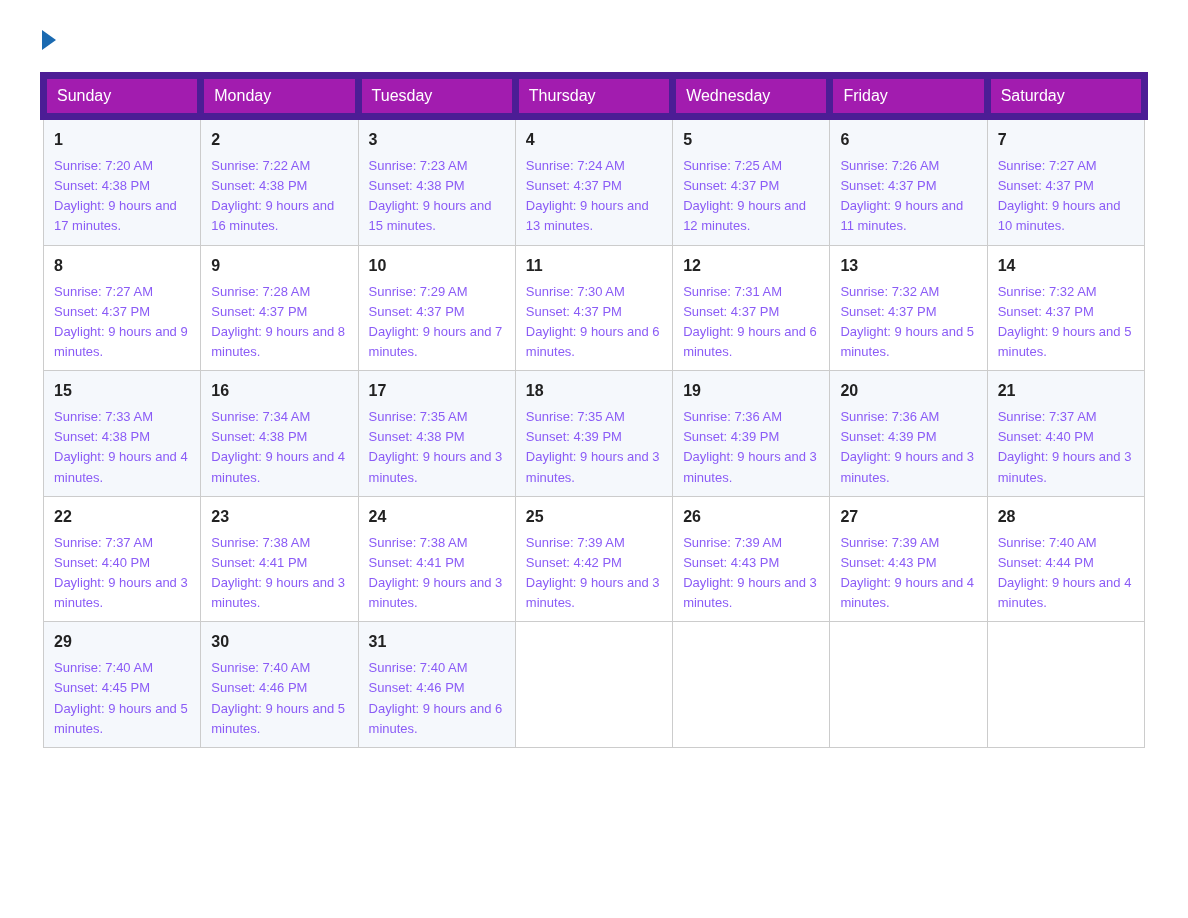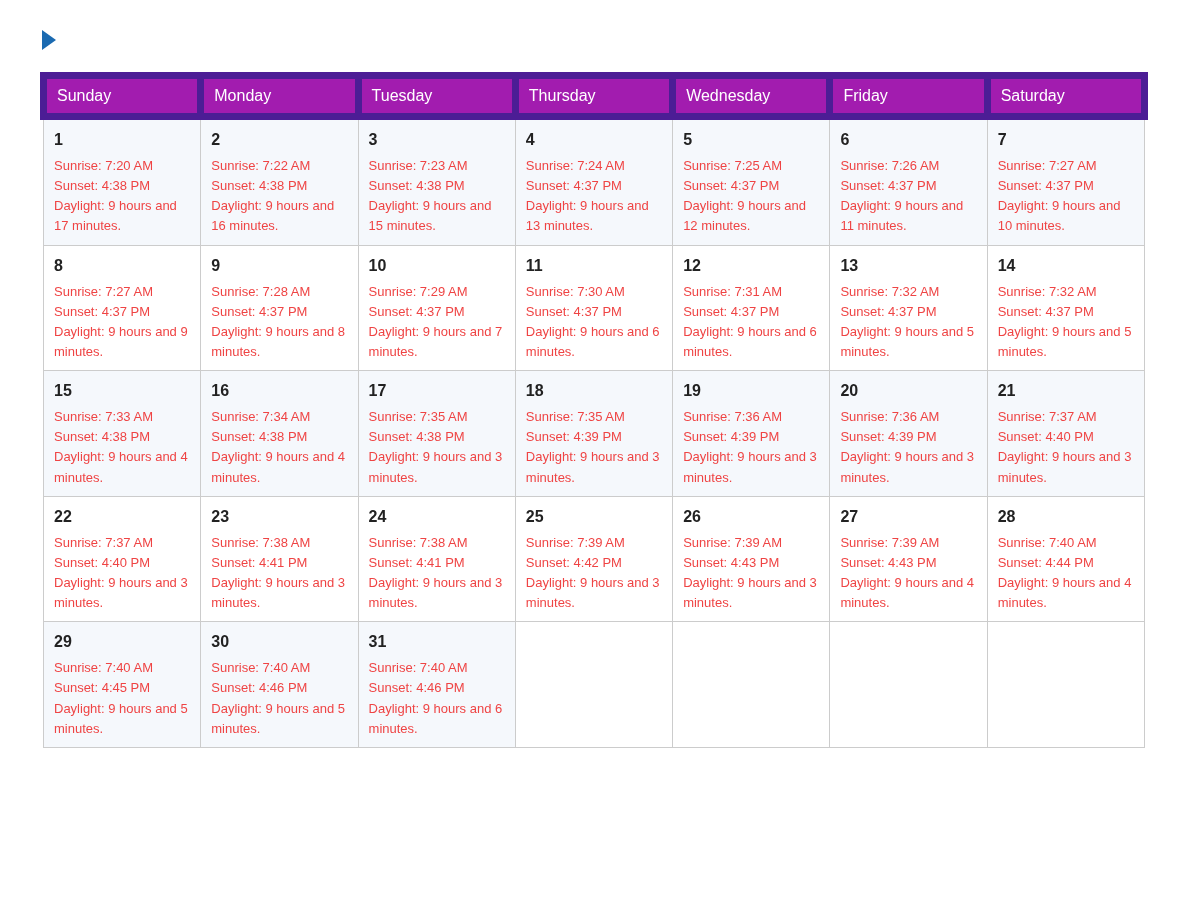--- a/index.html
+++ b/index.html
@@ -81,21 +81,21 @@
     }
     .day-number {
       font-size: 16px;
       font-weight: bold;
       color: #222;
       display: block;
       margin-bottom: 4px;
     }
     .day-info {
       font-size: 13px;
-      color: #ef4444;
+      color: #8b5cf6;
       line-height: 1.55;
     }
     .empty-cell {
       background: #fff !important;
     }
     .logo-wrapper {
       display: flex;
       flex-direction: column;
       align-items: flex-start;
     }

